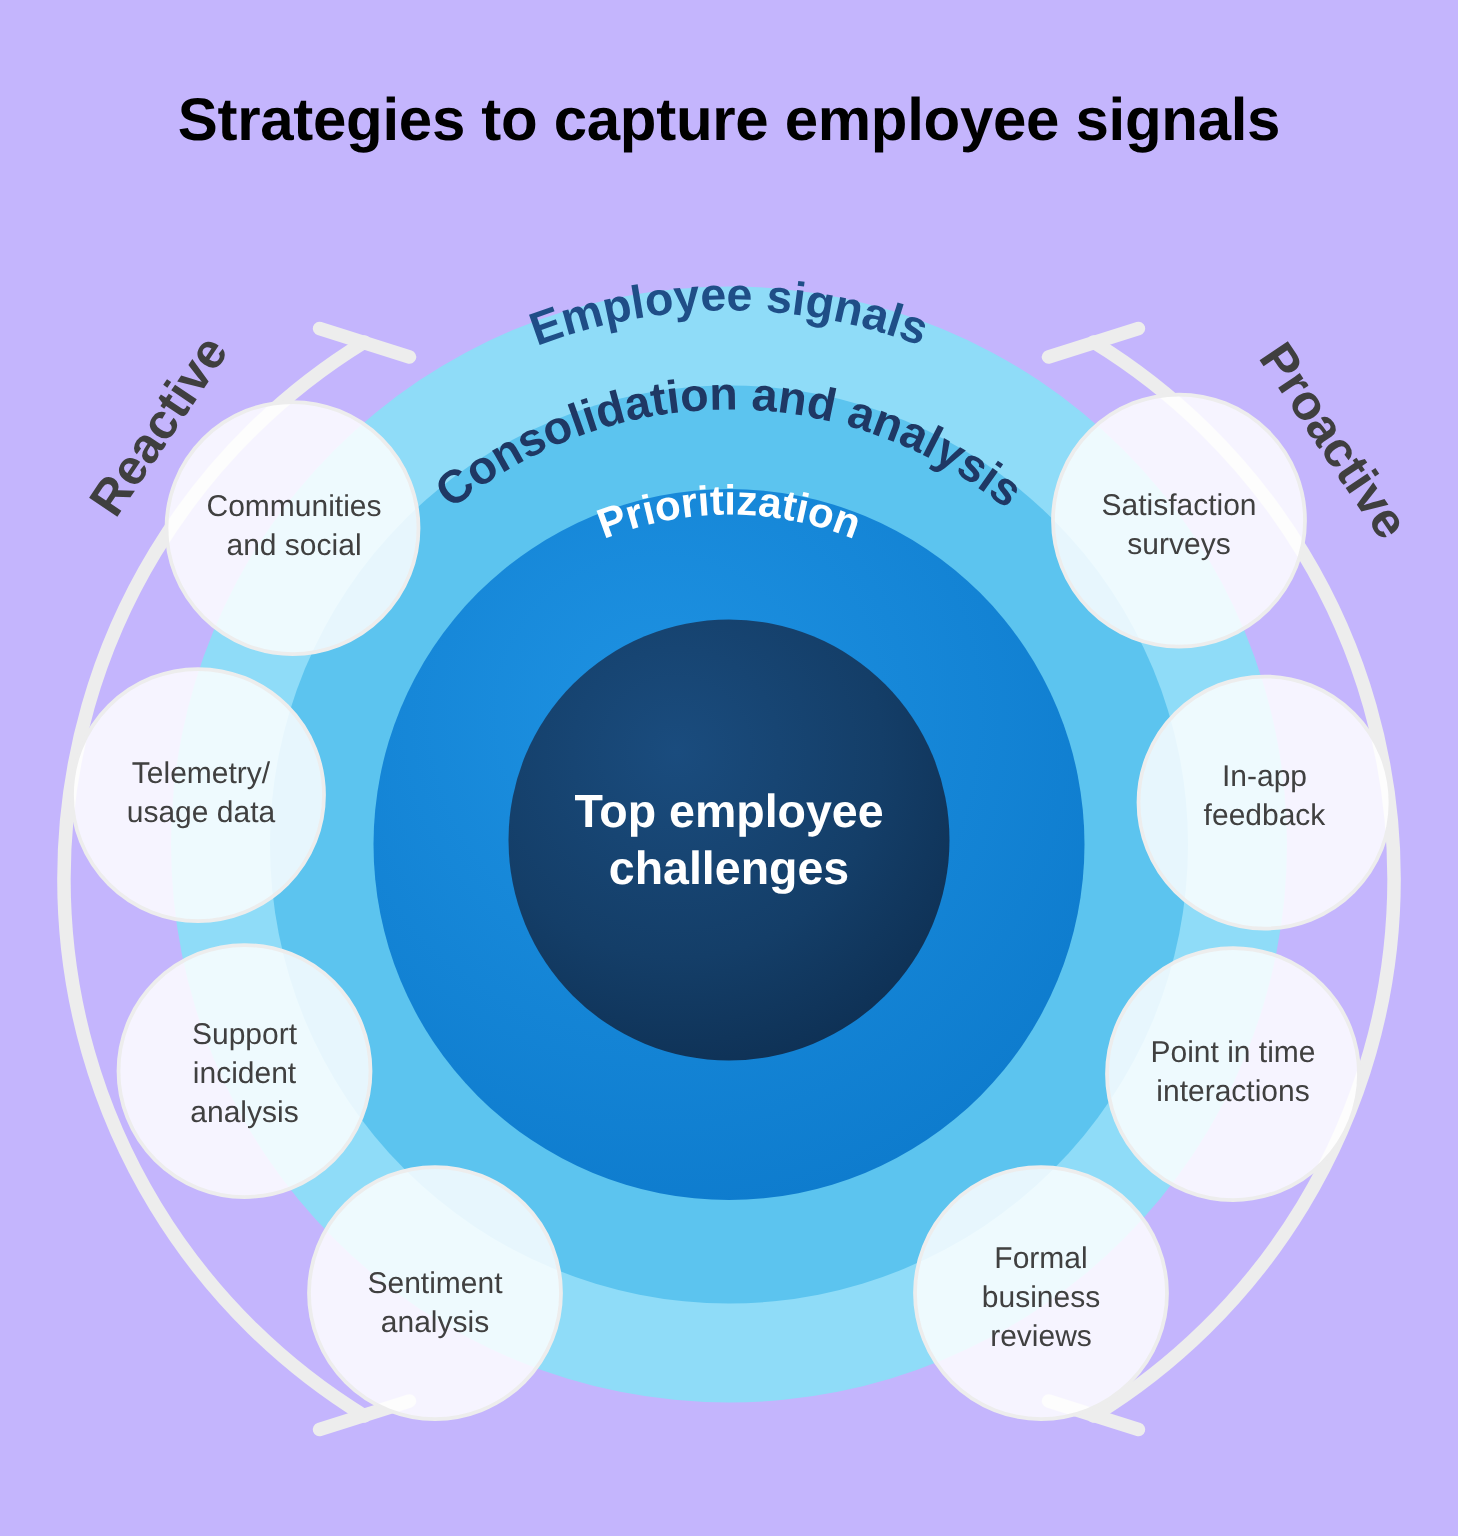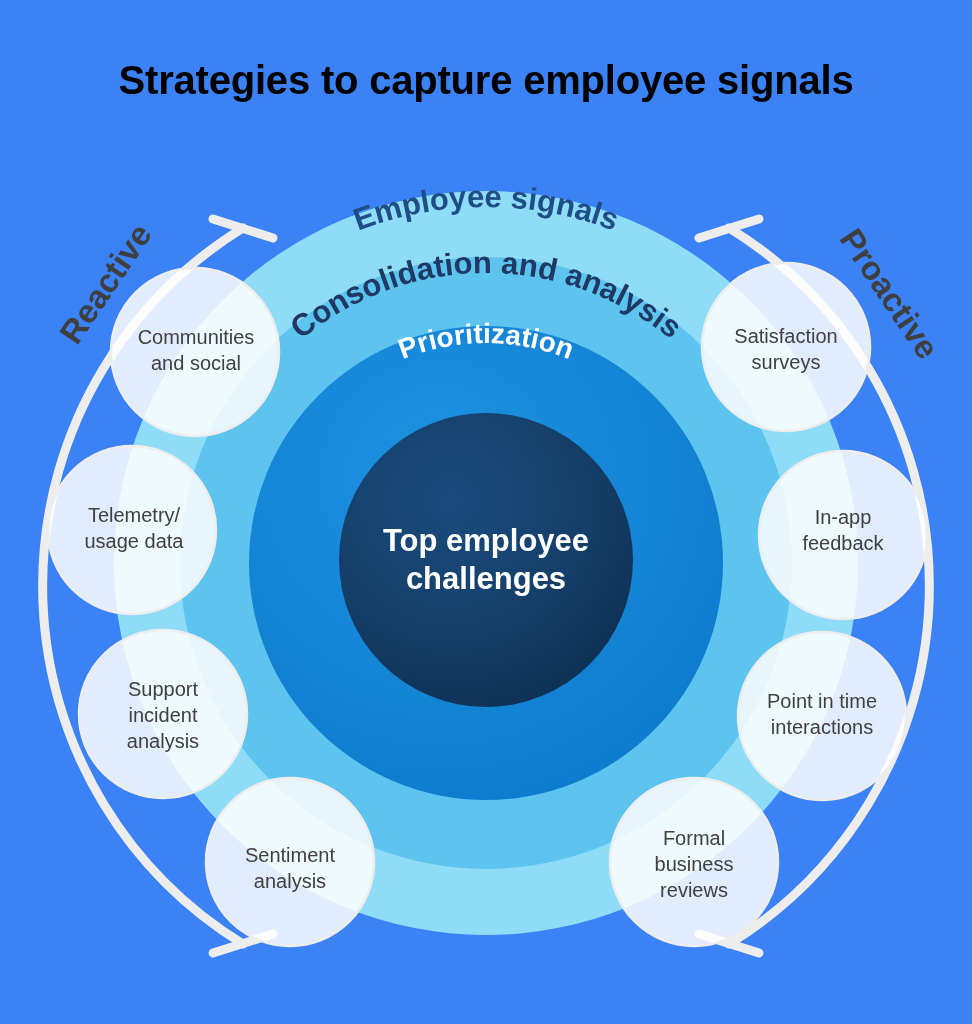--- a/index.html
+++ b/index.html
@@ -11,21 +11,21 @@
     width: 972px;
     height: 1024px;
     font-family: "Liberation Sans", sans-serif;
     overflow: hidden;
     position: relative;
   }
   #stage {
     position: relative;
     width: 972px;
     height: 1024px;
-    background: #3b82f6;
+    background: #c4b5fd;
   }
   #title {
     position: absolute;
     left: 0;
     top: 58px;
     width: 972px;
     text-align: center;
     font-size: 40px;
     font-weight: bold;
     color: #000000;

